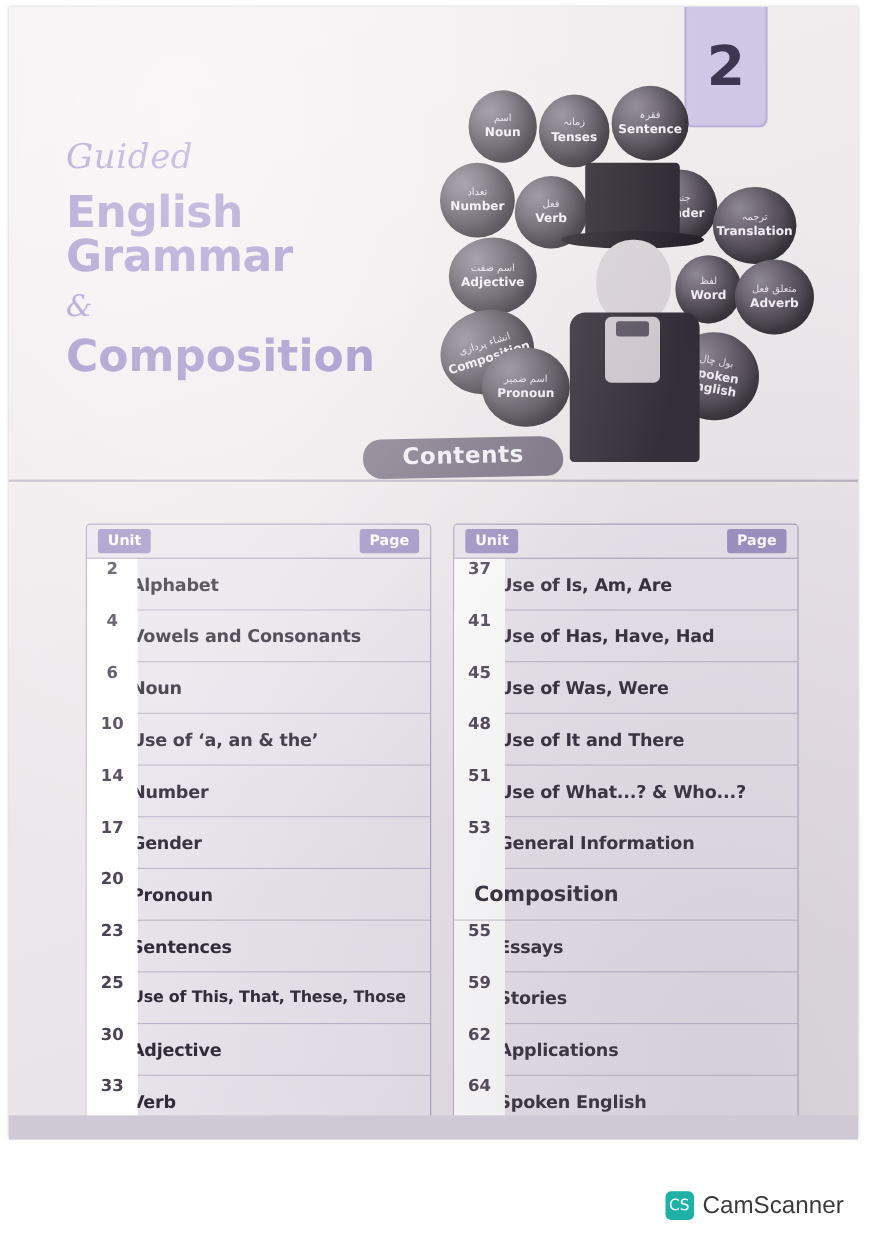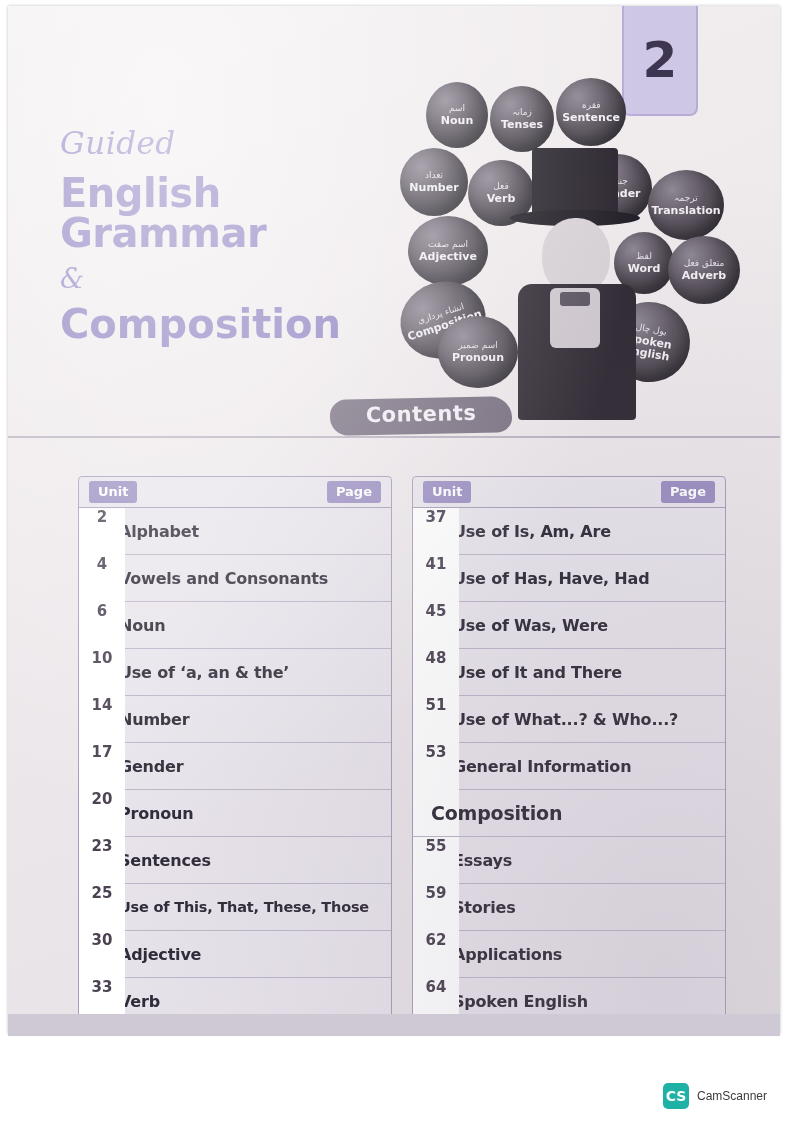--- a/index.html
+++ b/index.html
@@ -328,29 +328,29 @@
     display: flex;
     align-items: center;
     gap: 8px;
   }
   .cs-logo {
     width: 26px; height: 26px;
     background: #1fb0a6;
     border-radius: 5px;
     color: #fff;
     font-family: "DejaVu Sans", sans-serif;
-    font-weight: bold;
+    font-weight: normal;
     font-size: 14px;
     display: flex;
     align-items: center;
     justify-content: center;
   }
   .cs-text {
     font-family: "Liberation Sans", sans-serif;
-    font-size: 12px;
+    font-size: 22px;
     color: #3b3b3b;
   }
 </style>
 </head>
 <body>
 
 <div class="page">
   <div class="scan">
 
     <div class="cover-top">

